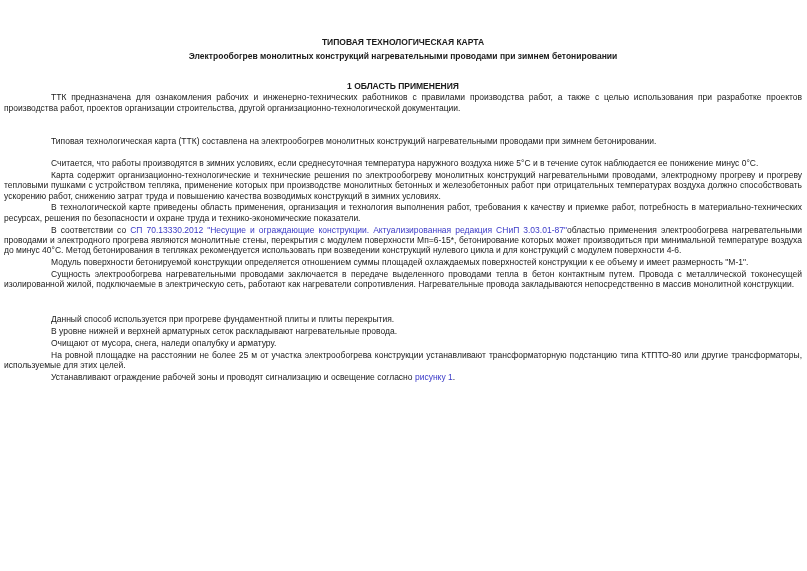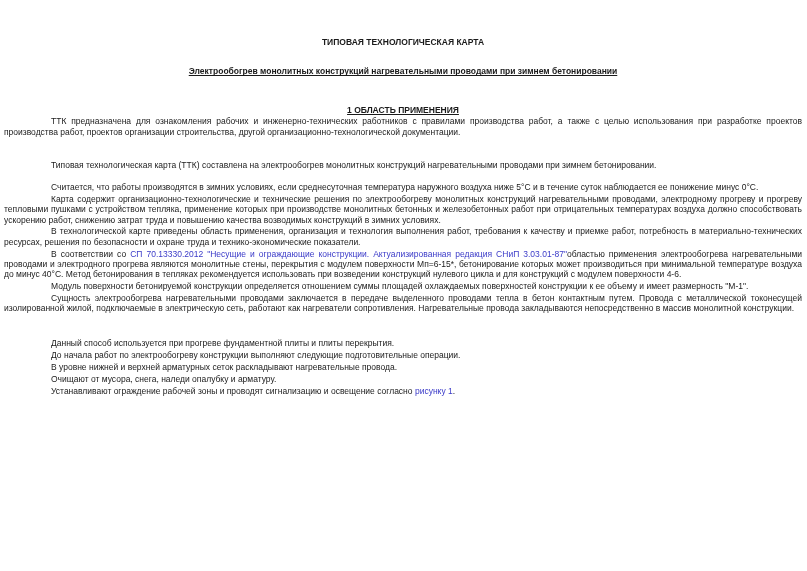--- a/index.html
+++ b/index.html
@@ -22,22 +22,22 @@
     line-height: 10.3px;
     color: #1a1a1a;
     background: #ffffff;
   }
   .heading {
     text-align: center;
     font-weight: 700;
     margin: 0 0 1.5px 0;
     text-indent: 0;
   }
-  .doc-subtitle { margin-top: 19px; text-decoration: underline; }
-  .heading-1   { margin-top: 28px; text-decoration: underline; }
+  .doc-subtitle { margin-top: 4px; }
+  .heading-1   { margin-top: 19px; }
   .para {
     margin: 0 0 1.5px 0;
     text-align: justify;
     text-indent: 47px;
   }
   .first-para-s1 { margin-top: 23px; }
   .first-para-s2 { margin-top: 12px; }
   .first-para-s3 { margin-top: 25px; }
   .doclink {
     color: #3a3ac8;
@@ -64,19 +64,19 @@
     <p class="para first-para-s2">Считается, что работы производятся в зимних условиях, если среднесуточная температура наружного воздуха ниже 5°С и в течение суток наблюдается ее понижение минус 0°С.</p>
     <p class="para">Карта содержит организационно-технологические и технические решения по электрообогреву монолитных конструкций нагревательными проводами, электродному прогреву и прогреву тепловыми пушками с устройством тепляка, применение которых при производстве монолитных бетонных и железобетонных работ при отрицательных температурах воздуха должно способствовать ускорению работ, снижению затрат труда и повышению качества возводимых конструкций в зимних условиях.</p>
     <p class="para">В технологической карте приведены область применения, организация и технология выполнения работ, требования к качеству и приемке работ, потребность в материально-технических ресурсах, решения по безопасности и охране труда и технико-экономические показатели.</p>
     <p class="para"><span>В соответствии со </span><a class="doclink">СП 70.13330.2012 "Несущие и ограждающие конструкции. Актуализированная редакция СНиП 3.03.01-87"</a><span>областью применения электрообогрева нагревательными проводами и электродного прогрева являются монолитные стены, перекрытия с модулем поверхности Мп=6-15*, бетонирование которых может производиться при минимальной температуре воздуха до минус 40°С. Метод бетонирования в тепляках рекомендуется использовать при возведении конструкций нулевого цикла и для конструкций с модулем поверхности 4-6.</span></p>
     <p class="para">Модуль поверхности бетонируемой конструкции определяется отношением суммы площадей охлаждаемых поверхностей конструкции к ее объему и имеет размерность "М-1".</p>
     <p class="para">Сущность электрообогрева нагревательными проводами заключается в передаче выделенного проводами тепла в бетон контактным путем. Провода с металлической токонесущей изолированной жилой, подключаемые в электрическую сеть, работают как нагреватели сопротивления. Нагревательные провода закладываются непосредственно в массив монолитной конструкции.</p>
   </section>
 
   <section>
     <p class="para first-para-s3">Данный способ используется при прогреве фундаментной плиты и плиты перекрытия.</p>
-    <p class="para">До начала работ по электрообогреву конструкции выполняют следующие подготовительные операции.</p>
     <p class="para">В уровне нижней и верхней арматурных сеток раскладывают нагревательные провода.</p>
     <p class="para">Очищают от мусора, снега, наледи опалубку и арматуру.</p>
+    <p class="para">На ровной площадке на расстоянии не более 25 м от участка электрообогрева конструкции устанавливают трансформаторную подстанцию типа КТПТО-80 или другие трансформаторы, используемые для этих целей.</p>
     <p class="para"><span>Устанавливают ограждение рабочей зоны и проводят сигнализацию и освещение согласно </span><a class="doclink">рисунку 1</a><span>.</span></p>
   </section>
 
 </div>
 
 </body></html>

